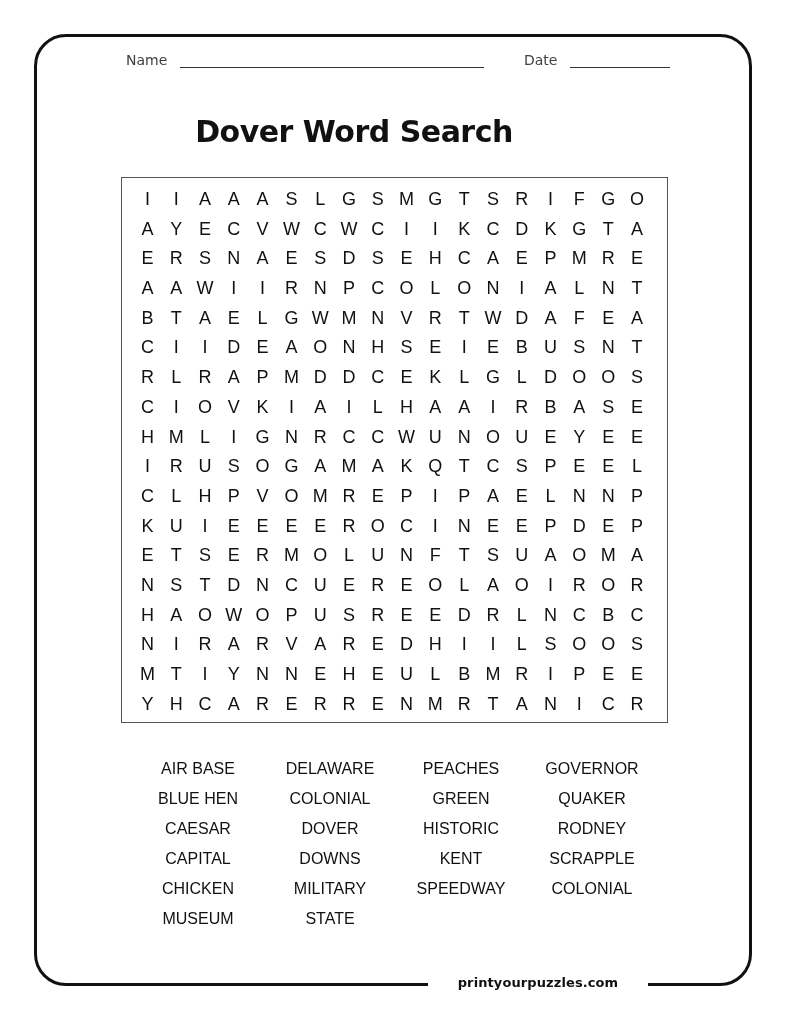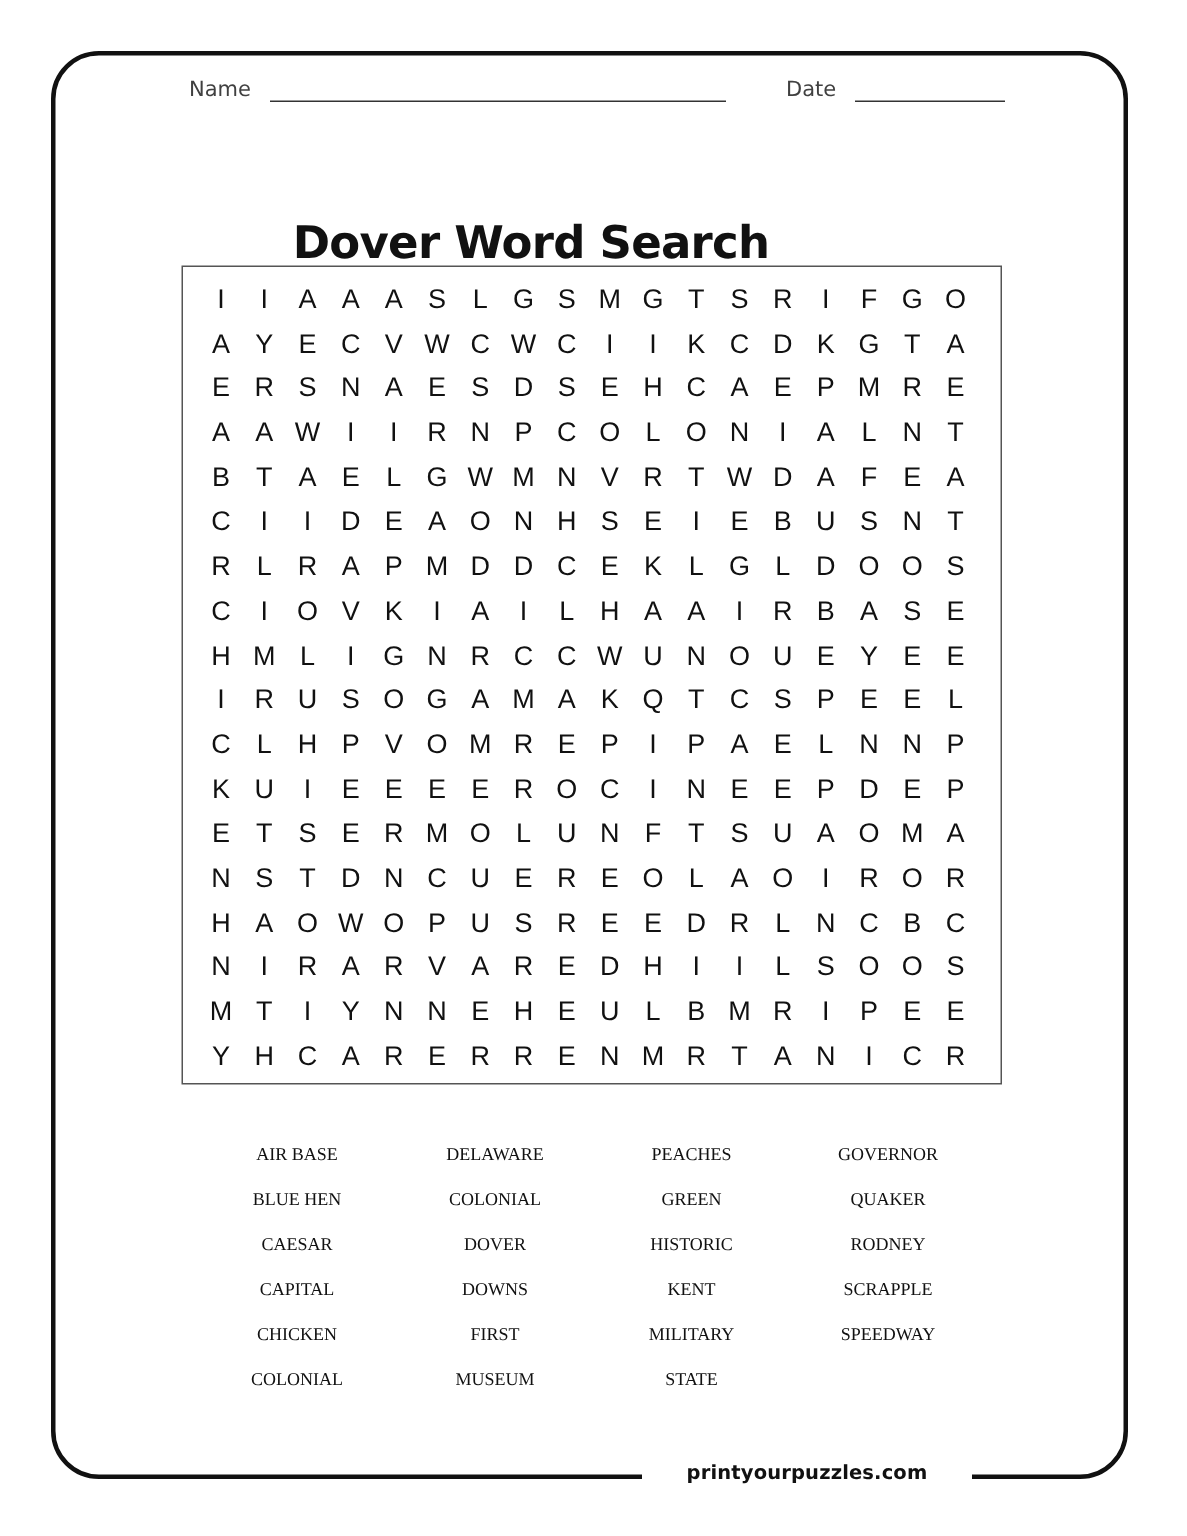--- a/index.html
+++ b/index.html
@@ -3,26 +3,26 @@
   <meta charset="utf-8">
   <style>
     html, body { margin:0; padding:0; background:#ffffff; }
     body { width:791px; height:1024px; position:relative; overflow:hidden; font-family:"DejaVu Sans", sans-serif; color:#111; }
     .frame { position:absolute; left:34px; top:34px; width:718px; height:952px; border:3px solid #111; border-radius:32px; box-sizing:border-box; }
     .footer-gap { position:absolute; left:428px; top:980px; width:220px; height:16px; background:#fff; }
     .footer { position:absolute; left:428px; top:975px; width:220px; text-align:center; font-family:"DejaVu Sans", sans-serif; font-weight:bold; font-size:13px; color:#111; letter-spacing:0.1px; }
     .nameline { position:absolute; top:52px; font-size:14px; color:#404040; }
     .nameline .lbl { display:inline-block; vertical-align:bottom; }
     .nameline .rule { display:inline-block; border-bottom:1px solid #333; vertical-align:bottom; margin-left:8px; height:14px; }
-    .title { position:absolute; left:0; width:708px; top:114px; text-align:center; font-family:"DejaVu Sans", sans-serif; font-weight:bold; font-size:30px; color:#111; letter-spacing:-0.5px;margin-top:31px; }
+    .title { position:absolute; left:0; width:708px; top:114px; text-align:center; font-family:"DejaVu Sans", sans-serif; font-weight:bold; font-size:30px; color:#111; letter-spacing:-0.5px; }
     .grid { position:absolute; left:121px; top:177px; width:547px; height:546px; border:1.5px solid #555; box-sizing:border-box; }
     .grid-inner { position:absolute; left:11px; top:7px; display:grid; grid-template-columns:repeat(18, 28.8px); grid-auto-rows:29.7px; }
     .cell { font-family:"Liberation Sans", sans-serif; font-size:18px; text-align:center; line-height:29.7px; color:#111; }
     .words { position:absolute; left:132px; top:758px; display:grid; grid-template-columns:132px 132px 130px 132px; grid-auto-rows:30px; }
-    .word { font-family:Liberation Serif, serif; font-size:12px; text-align:center; color:#111; line-height:22px; }
+    .word { font-family:Liberation Sans, sans-serif; font-size:16px; text-align:center; color:#111; line-height:22px; }
   </style>
 </head>
 <body>
 
 <div class="frame"></div>
 <div class="footer-gap"></div>
 <div class="footer">printyourpuzzles.com</div>
 
 <div class="nameline" style="left:126px;">
   <span class="lbl">Name</span>
@@ -375,19 +375,18 @@
     <div class="word">QUAKER</div>
     <div class="word">CAESAR</div>
     <div class="word">DOVER</div>
     <div class="word">HISTORIC</div>
     <div class="word">RODNEY</div>
     <div class="word">CAPITAL</div>
     <div class="word">DOWNS</div>
     <div class="word">KENT</div>
     <div class="word">SCRAPPLE</div>
     <div class="word">CHICKEN</div>
-    <div class="word">FIRST</div>
     <div class="word">MILITARY</div>
     <div class="word">SPEEDWAY</div>
     <div class="word">COLONIAL</div>
     <div class="word">MUSEUM</div>
     <div class="word">STATE</div>
   </div>
 
 </body></html>

